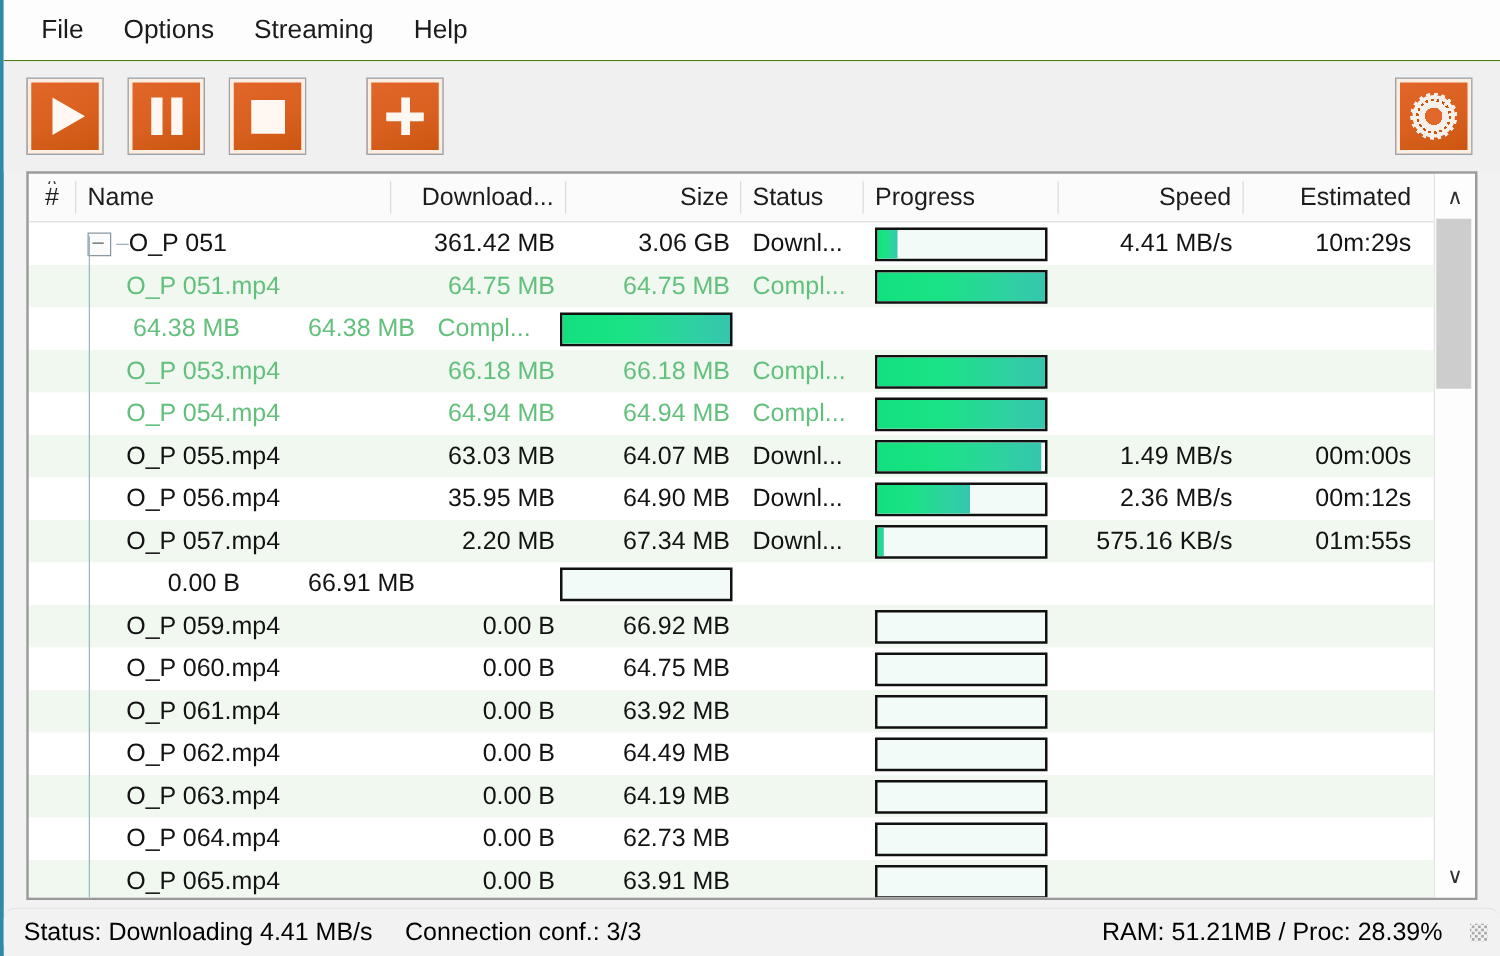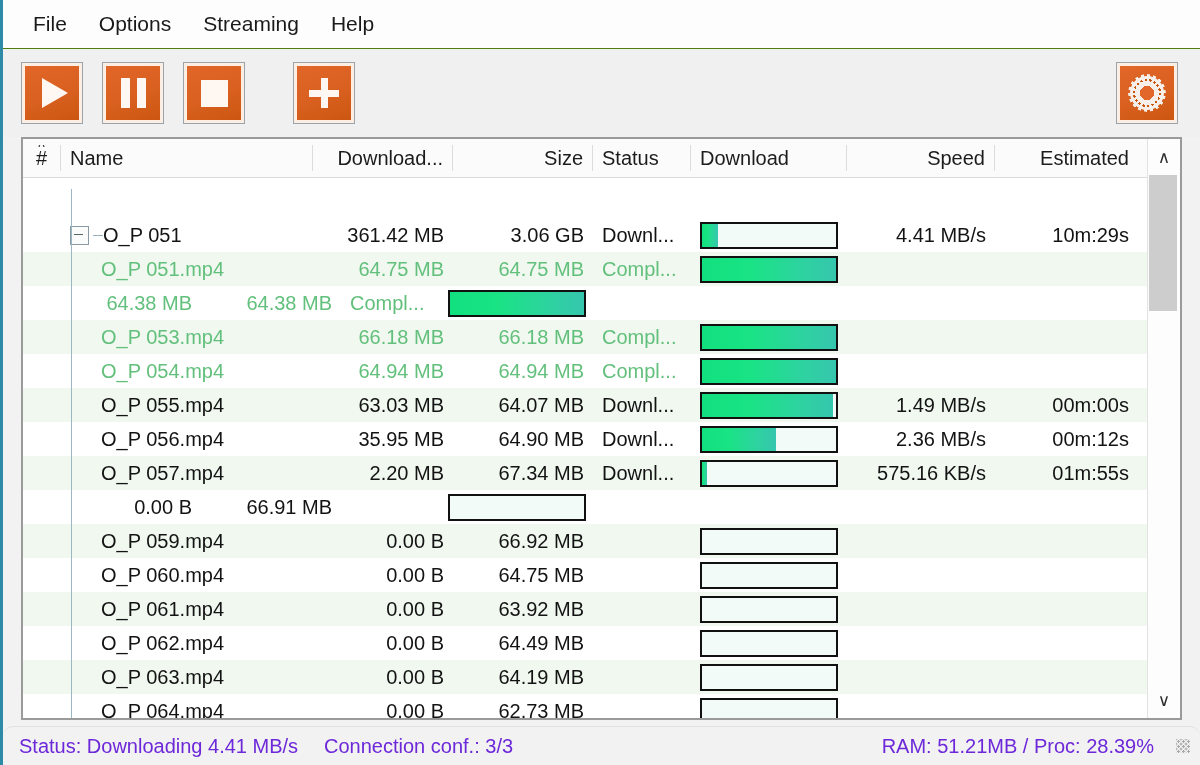--- a/index.html
+++ b/index.html
@@ -148,21 +148,21 @@
   .c-stat { width: 98px; }
   .c-prog { width: 156px; }
   .c-speed{ width: 148px; }
   .c-est  { width: 143px; }
 
   .sortmark {
     position: absolute; top: -9px; left: 50%; transform: translateX(-50%);
     font-size: 13px; color: #3c3c3c; line-height: 1;
   }
 
-  .rows { flex: 1 1 auto; overflow: hidden; margin-top: 40px; }
+  .rows { flex: 1 1 auto; overflow: hidden; }
   .row {
     display: flex;
     height: 34px;
     align-items: center;
     background: #ffffff;
   }
   .row.alt { background: #f0f8f0; }
   .cell {
     font-size: 20px;
     color: #131313;
@@ -251,21 +251,21 @@
   }
 
   
   .statusbar {
     height: 38px;
     flex: 0 0 auto;
     display: flex;
     align-items: center;
     padding: 0 10px 0 16px;
     font-size: 20px;
-    color: #6d28d9;
+    color: #000000;
     background: #f2f2f2;
     border-top: 1px solid #e0e0e0;
     position: relative;
     border-radius: 10px;
   }
   .sb-left { display: flex; gap: 26px; }
   .sb-right { margin-left: auto; display: flex; align-items: center; gap: 22px; }
   .grip {
     width: 14px; height: 14px;
     background-image:
@@ -316,21 +316,21 @@
 
         <div class="hdr">
           <div class="hcell c-num">
             <span class="sortmark">∧</span>
             <span>#</span>
           </div>
           <div class="hcell c-name">Name</div>
           <div class="hcell c-dl r">Download...</div>
           <div class="hcell c-size r">Size</div>
           <div class="hcell c-stat">Status</div>
-          <div class="hcell c-prog">Download</div>
+          <div class="hcell c-prog">Progress</div>
           <div class="hcell c-speed r">Speed</div>
           <div class="hcell c-est r">Estimated</div>
         </div>
 
         <div class="rows" id="rows">
             <div class="row">
               <div class="cell c-num"></div>
               <div class="cell c-name namecell">
                 <span class="treebox"></span>
                 <span class="treestub"></span>

